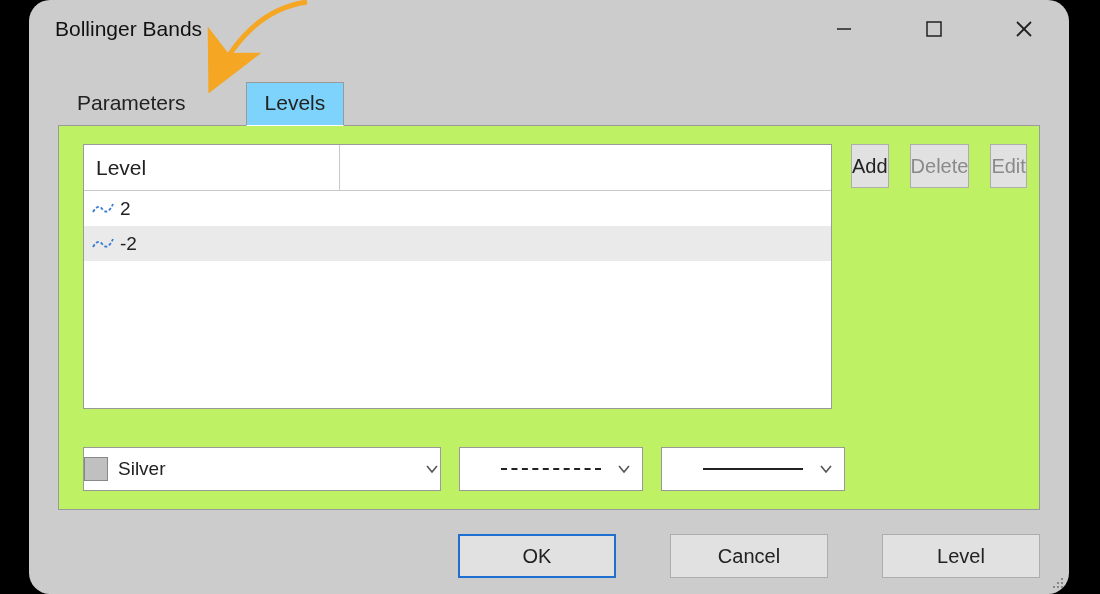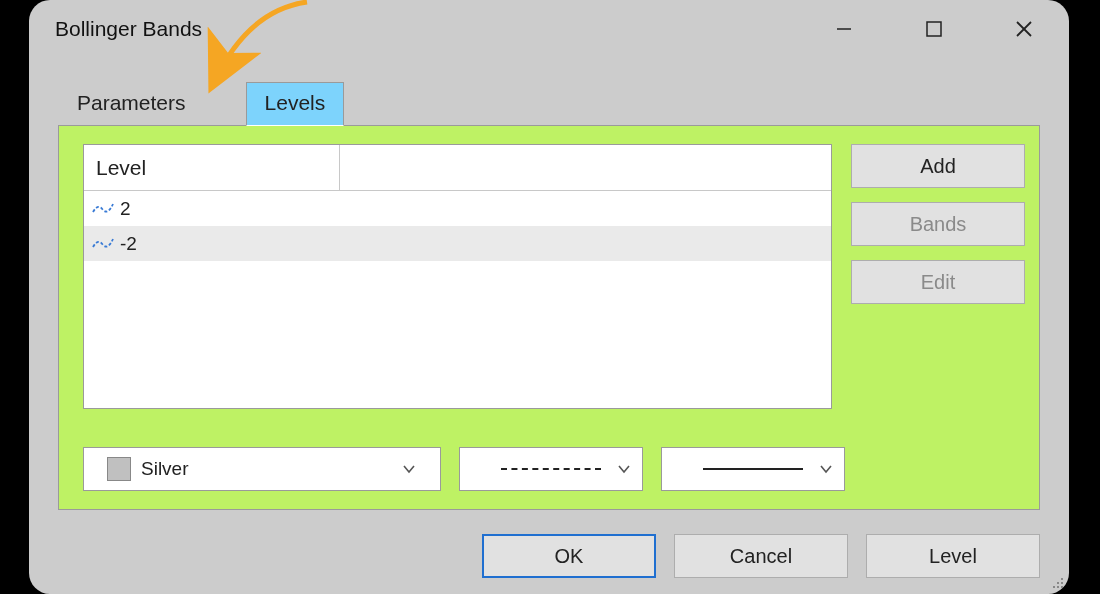--- a/index.html
+++ b/index.html
@@ -122,23 +122,22 @@
     position: relative;
   }
   .level-icon svg { display:block; }
 
   .side-btns {
     position: absolute;
     top: 18px;
     right: 14px;
     width: 174px;
     display: flex;
-    flex-direction: column;
-    gap: 14px;
-    justify-content: center;
+    flex-direction: row;
+    gap: 21px;
   }
   .btn {
     height: 44px;
     background: #e1e1e1;
     border: 1px solid #adadad;
     display: flex;
     align-items: center;
     justify-content: center;
     font-size: 20px;
   }
@@ -150,21 +149,21 @@
     bottom: 18px;
     display: flex;
     gap: 18px;
   }
   .combo {
     height: 44px;
     border: 1px solid #9a9a9a;
     background: #fff;
     display: flex;
     align-items: center;
-    padding: 0 23px;
+    padding: 0 0;
     position: relative;
   }
   .combo .chev {
     margin-left: auto;
   }
   .combo.color { width: 358px; }
   .combo.style { width: 184px; justify-content: center; }
   .combo.width { width: 184px; justify-content: center; }
   .swatch {
     width: 24px; height: 24px;
@@ -185,28 +184,29 @@
   }
 
   .footer-btns {
     position: absolute;
     bottom: 16px;
     right: 29px;
     display: flex;
     gap: 18px;
   }
   .fbtn {
-    width: 174px;
+    width: 158px;
     height: 44px;
     background: #e1e1e1;
     border: 1px solid #adadad;
     display: flex;
     align-items: center;
     justify-content: center;
     font-size: 20px;
+    margin-left: 36px;
   }
   .fbtn.primary {
     border: 2px solid #1f6fd0;
   }
 
   .resize-grip {
     position: absolute;
     right: 2px;
     bottom: 2px;
     width: 18px; height: 18px;
@@ -282,21 +282,21 @@
             </span>
             <span>-2</span>
           </div>
           <div class="td desc"></div>
         </div>
       </div>
     </div>
 
     <div class="side-btns">
       <div class="btn">Add</div>
-      <div class="btn disabled">Bands</div>
+      <div class="btn disabled">Delete</div>
       <div class="btn disabled">Edit</div>
     </div>
 
     <div class="bottom-selects">
       <div class="combo color">
         <div class="swatch" style="background:#c0c0c0;"></div>
         <span>Silver</span>
         <span class="chev">
           <svg width="16" height="16">
               <path d="M3 5 L8 11 L13 5" stroke="#555" stroke-width="1.6" fill="none"></path>

